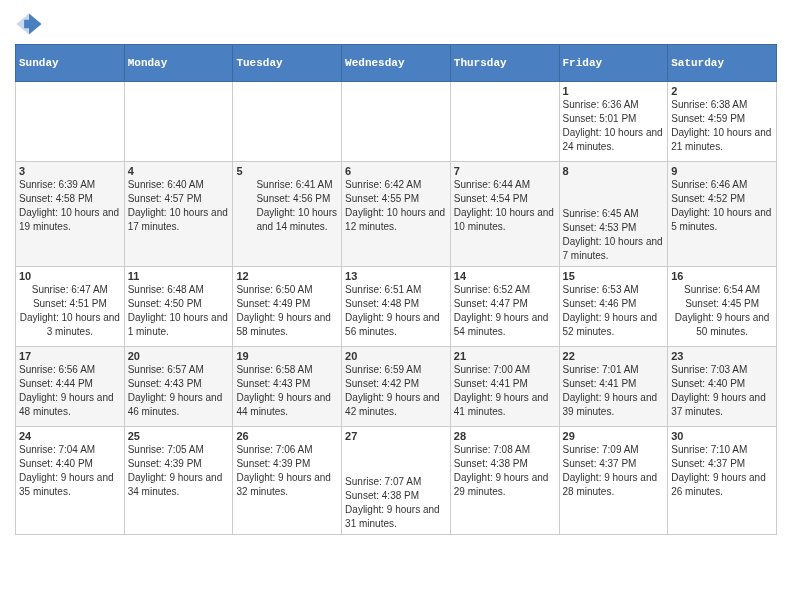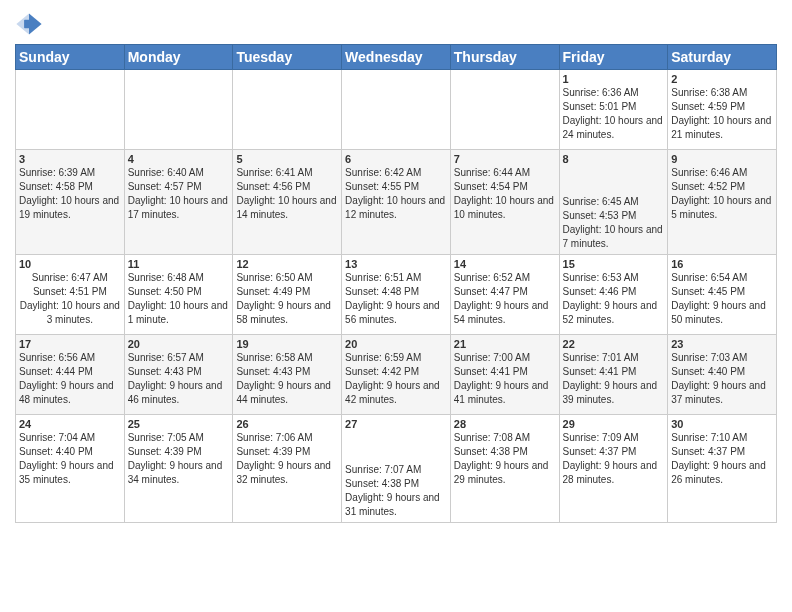--- a/index.html
+++ b/index.html
@@ -50,25 +50,26 @@
       color: #555;
     }
     table {
       width: 100%;
       border-collapse: collapse;
       table-layout: fixed;
     }
     thead tr th {
       background-color: #4a7fc1;
       color: white;
-      font-size: 14px;
+      font-size: 11px;
       font-weight: bold;
-      padding: 4px 3px;
+      padding: 12px 3px;
       text-align: left;
       border: 1px solid #3a6aa0;
+      font-family: Liberation Mono, monospace;
     }
     tbody tr td {
       vertical-align: top;
       border: 1px solid #ccc;
       padding: 3px 3px;
       font-size: 9px;
       color: #333;
       height: 80px;
       background: #fff;
     }
@@ -153,21 +154,21 @@
 Daylight: 10 hours and 19 minutes.</div>
           </td>
           <td>
             <span class="day-num">4</span>
             <div class="day-info" style="white-space: pre-line;">Sunrise: 6:40 AM
 Sunset: 4:57 PM
 Daylight: 10 hours and 17 minutes.</div>
           </td>
           <td>
             <span class="day-num">5</span>
-            <div class="day-info" style="white-space: pre-line;">Sunrise: 6:41 AM
+            <div class="day-info" style="white-space: pre-line; margin-left: 20px;">Sunrise: 6:41 AM
 Sunset: 4:56 PM
 Daylight: 10 hours and 14 minutes.</div>
           </td>
           <td>
             <span class="day-num">6</span>
             <div class="day-info" style="white-space: pre-line;">Sunrise: 6:42 AM
 Sunset: 4:55 PM
 Daylight: 10 hours and 12 minutes.</div>
           </td>
           <td>
@@ -221,21 +222,21 @@
 Daylight: 9 hours and 54 minutes.</div>
           </td>
           <td>
             <span class="day-num">15</span>
             <div class="day-info" style="white-space: pre-line;">Sunrise: 6:53 AM
 Sunset: 4:46 PM
 Daylight: 9 hours and 52 minutes.</div>
           </td>
           <td>
             <span class="day-num">16</span>
-            <div class="day-info" style="white-space: pre-line;">Sunrise: 6:54 AM
+            <div class="day-info" style="white-space: pre-line; text-align: center;">Sunrise: 6:54 AM
 Sunset: 4:45 PM
 Daylight: 9 hours and 50 minutes.</div>
           </td>
         </tr>
         <tr>
           <td>
             <span class="day-num">17</span>
             <div class="day-info" style="white-space: pre-line;">Sunrise: 6:56 AM
 Sunset: 4:44 PM
 Daylight: 9 hours and 48 minutes.</div>

